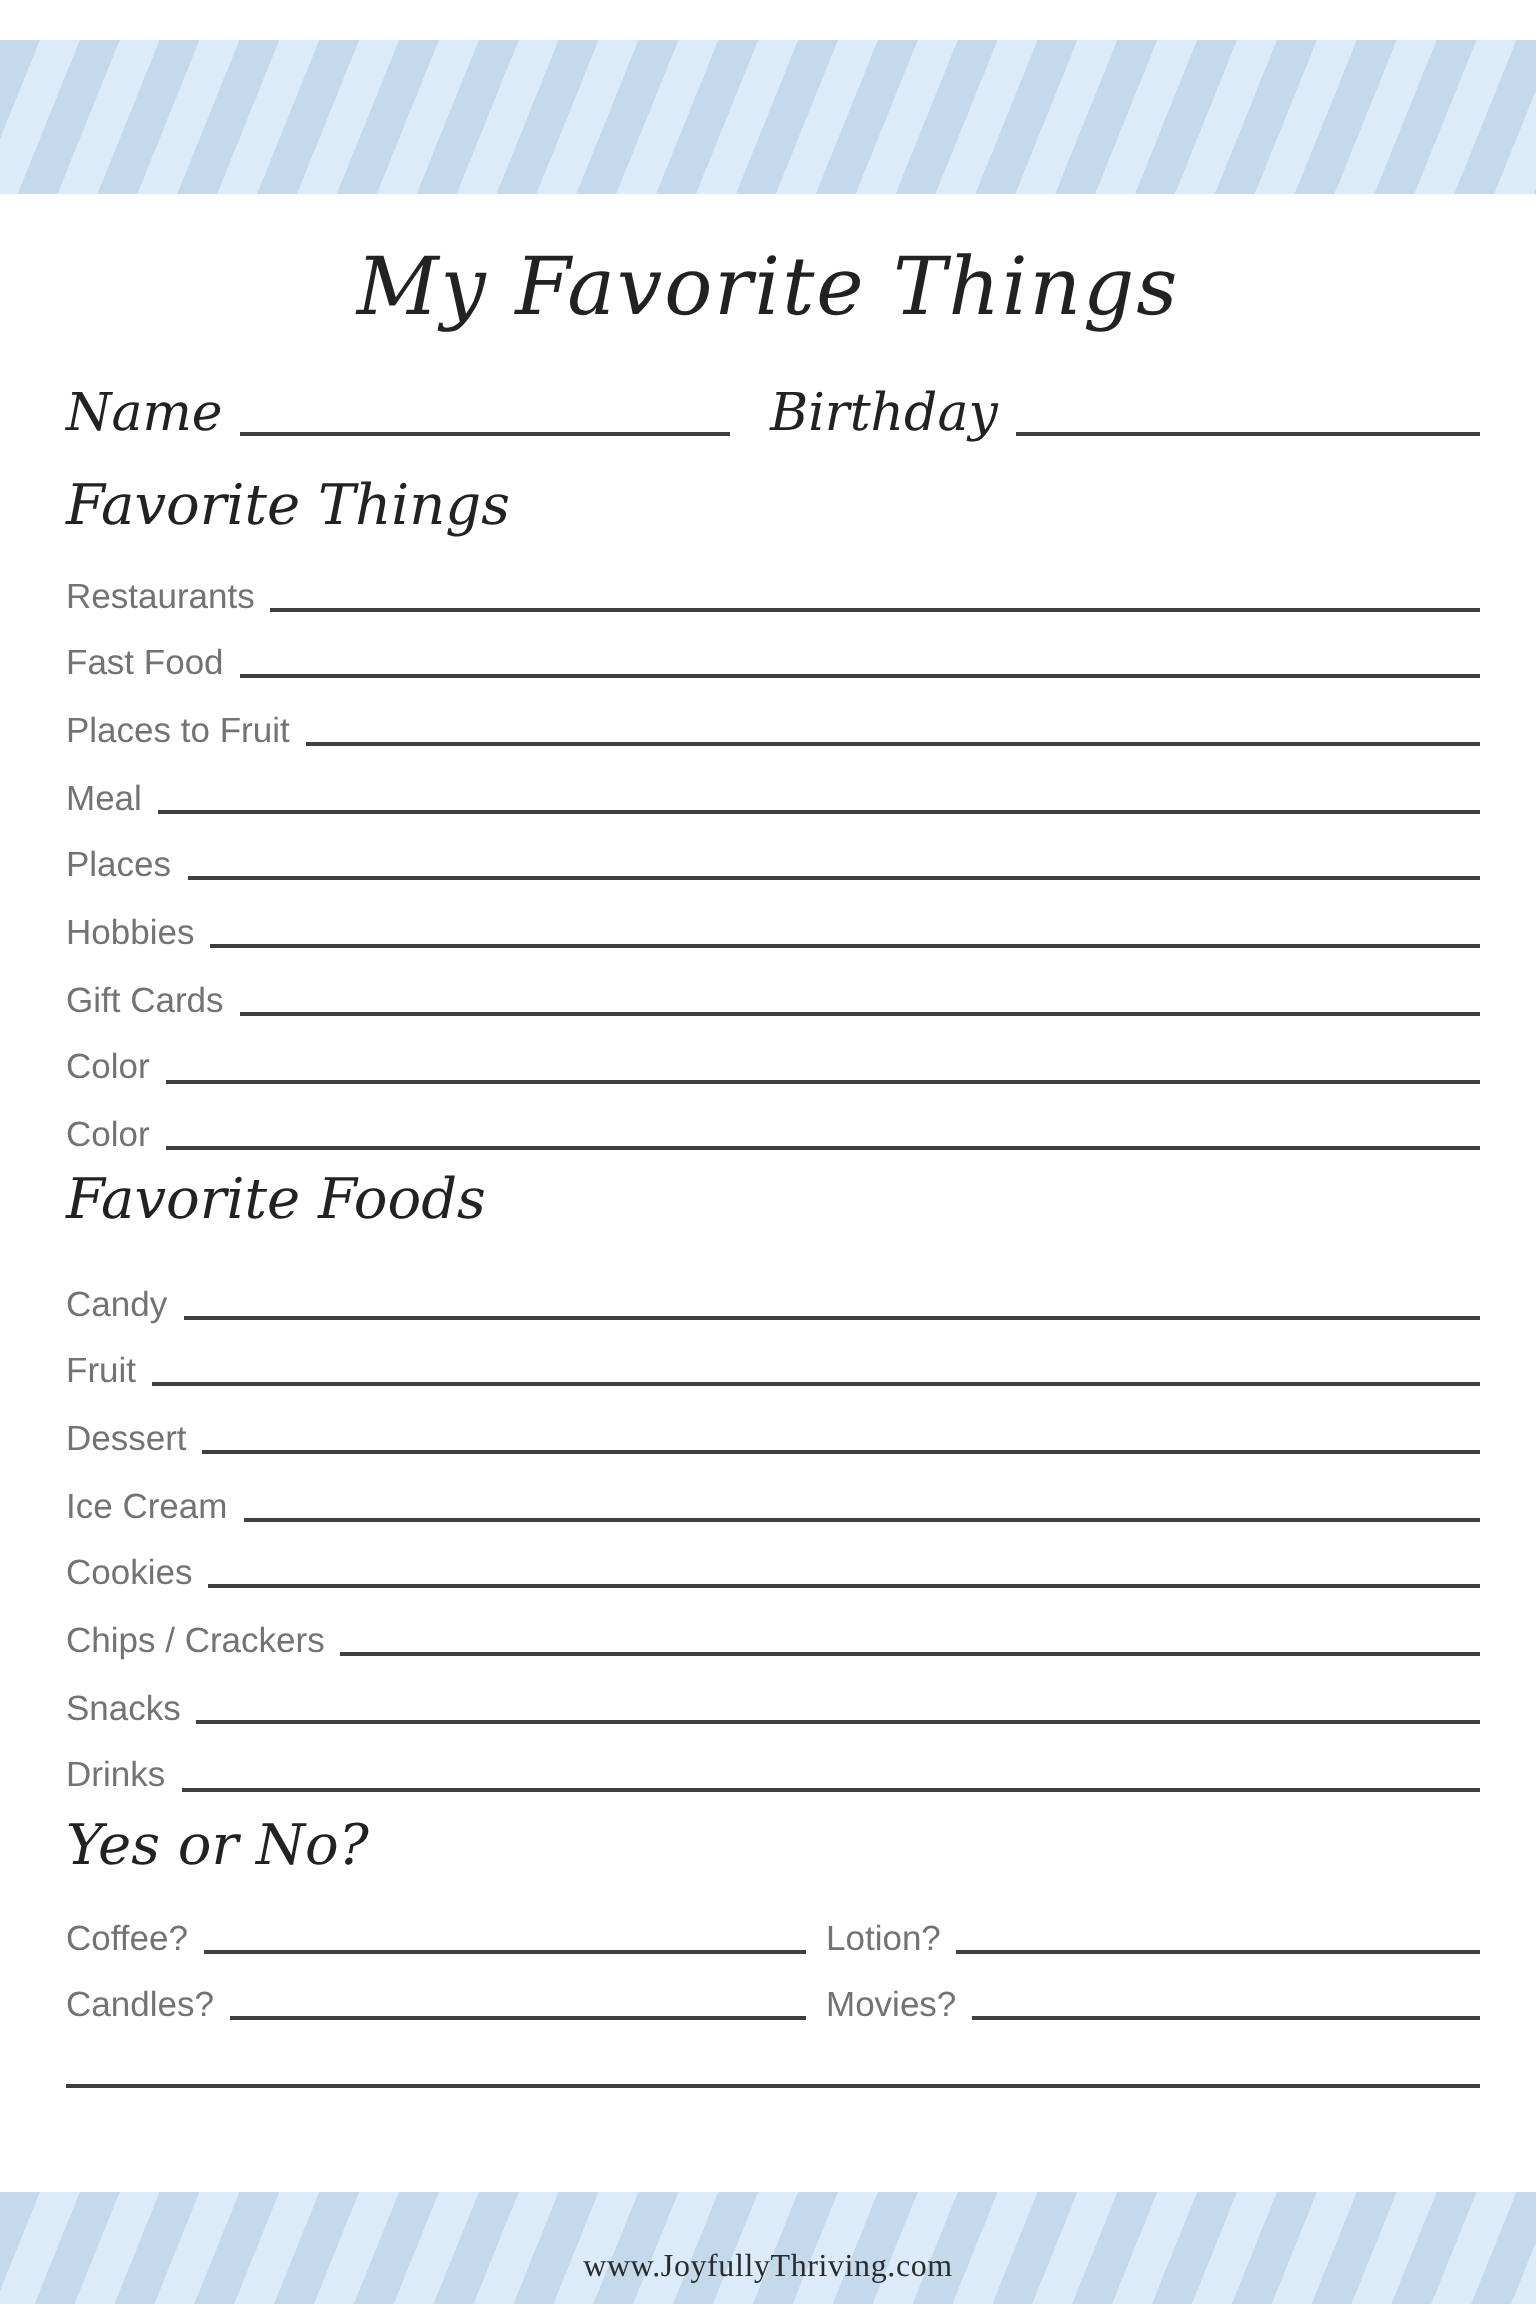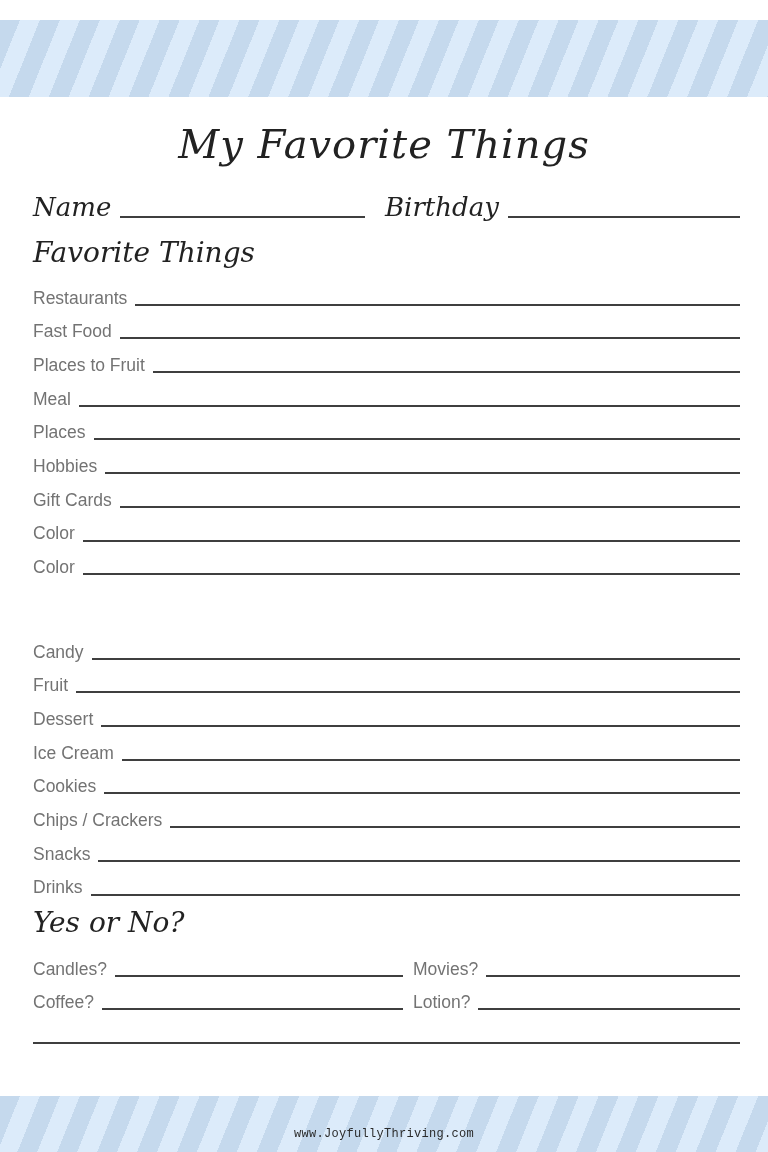--- a/index.html
+++ b/index.html
@@ -53,22 +53,22 @@
   .flabel{
     font-size:17.5px;color:#737373;line-height:1.15;
     white-space:nowrap;padding-right:8px;margin-bottom:-2px;
   }
   .bline{flex:1 1 auto;border-bottom:2px solid #3f3f3f;}
   .col{display:flex;align-items:flex-end;}
   .colL{flex:0 0 370px;margin-right:10px;}
   .colR{flex:1 1 auto;}
 
   .footer{
-    font-size:12px;color:#2b2b2b;letter-spacing:0.3px;
-    font-family:Liberation Mono, monospace;
+    font-size:16px;color:#2b2b2b;letter-spacing:0.3px;
+    font-family:Liberation Serif, serif;
   }
 </style>
 </head>
 <body>
 
 <div class="page">
 
   <div class="banner top"></div>
 
   <h1 class="title script">My Favorite Things</h1>
@@ -119,20 +119,21 @@
     <div class="row">
       <span class="flabel">Color</span>
       <span class="bline"></span>
     </div>
     <div class="row">
       <span class="flabel">Color</span>
       <span class="bline"></span>
     </div>
   </div>
 
+  <h2 class="sh script" style="top:563px">Favorite Foods</h2>
 
   <div class="rows" style="top:606px">
     <div class="row">
       <span class="flabel">Candy</span>
       <span class="bline"></span>
     </div>
     <div class="row">
       <span class="flabel">Fruit</span>
       <span class="bline"></span>
     </div>
@@ -158,41 +159,41 @@
     </div>
     <div class="row">
       <span class="flabel">Drinks</span>
       <span class="bline"></span>
     </div>
   </div>
 
   <h2 class="sh script" style="top:886px">Yes or No?</h2>
 
   <div class="rows" style="top:923px">
+    <div class="row">
+      <div class="col colL">
+        <span class="flabel">Coffee?</span>
+        <span class="bline"></span>
+      </div>
+      <div class="col colR">
+        <span class="flabel">Lotion?</span>
+        <span class="bline"></span>
+      </div>
+    </div>
     <div class="row">
       <div class="col colL">
         <span class="flabel">Candles?</span>
         <span class="bline"></span>
       </div>
       <div class="col colR">
         <span class="flabel">Movies?</span>
         <span class="bline"></span>
       </div>
     </div>
     <div class="row">
-      <div class="col colL">
-        <span class="flabel">Coffee?</span>
-        <span class="bline"></span>
-      </div>
-      <div class="col colR">
-        <span class="flabel">Lotion?</span>
-        <span class="bline"></span>
-      </div>
-    </div>
-    <div class="row">
       <span class="bline"></span>
     </div>
   </div>
 
   <div class="banner bottom">
     <span class="footer">www.JoyfullyThriving.com</span>
   </div>
 
 </div>
 

